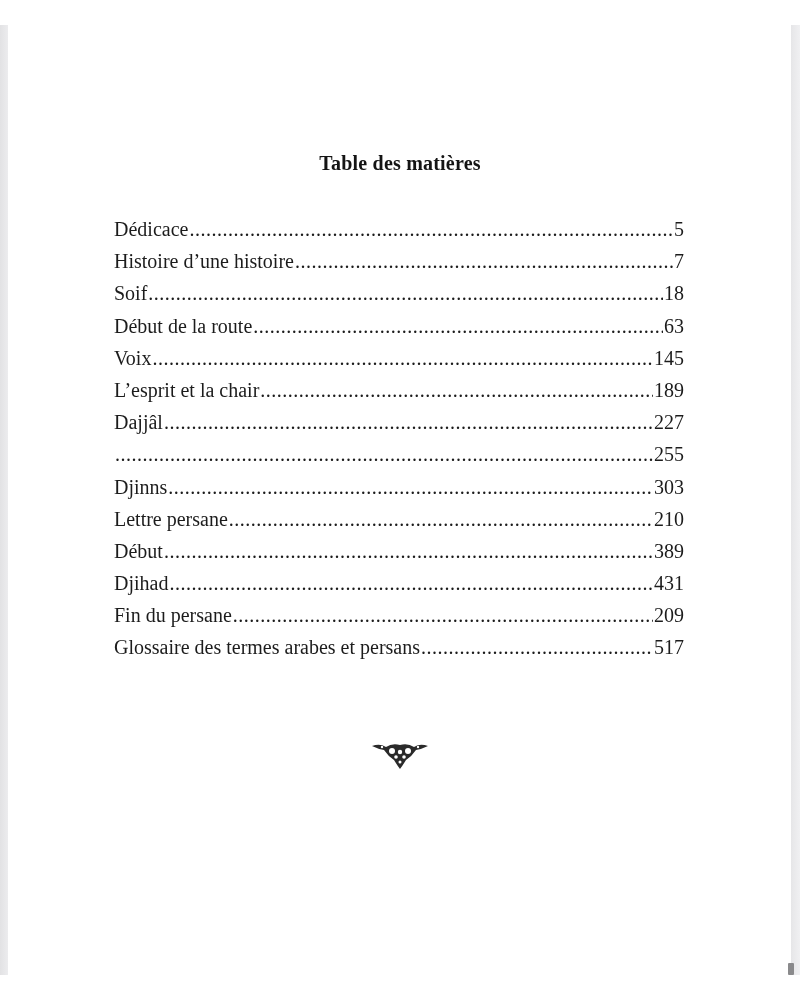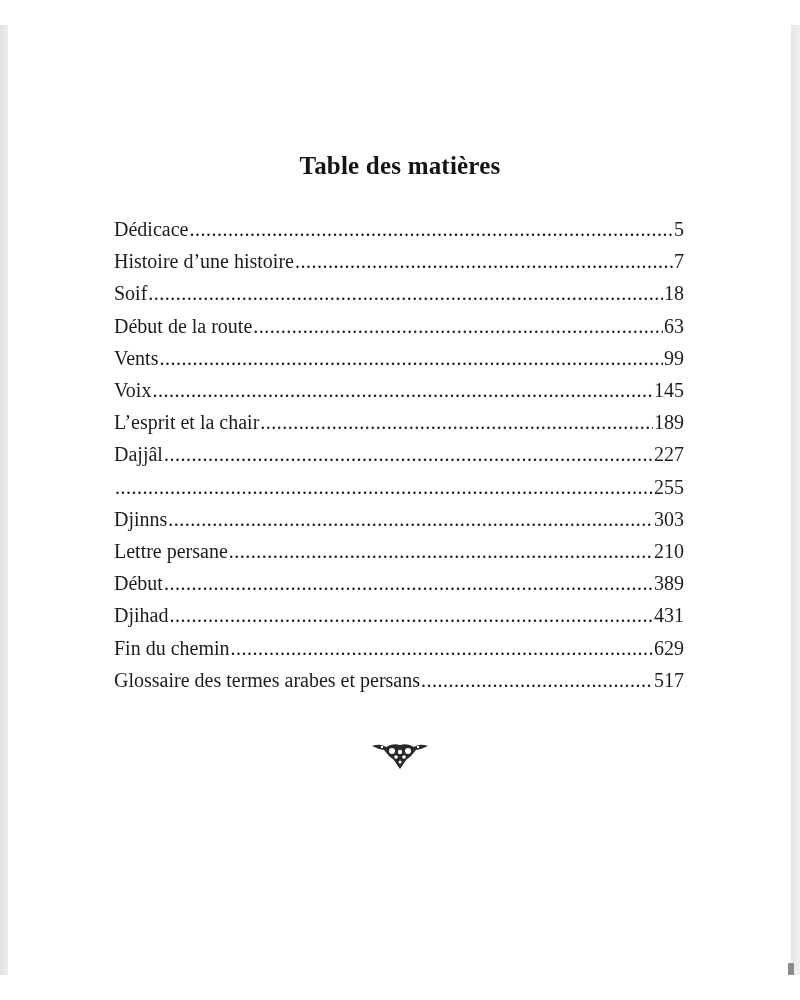--- a/index.html
+++ b/index.html
@@ -14,28 +14,28 @@
   .edge-right {
     position: absolute; left: 791px; top: 25px; width: 9px; height: 950px;
     background: linear-gradient(to right, #e6e6e8, #f0f0f2);
   }
   .scroll-thumb {
     position: absolute; left: 788px; top: 963px; width: 6px; height: 12px;
     background: #8a8a8c; border-radius: 1px;
   }
   .title {
     position: absolute; left: 0; width: 800px; top: 152px; text-align: center;
-    font-weight: bold; font-size: 25px; letter-spacing: 0.2px; color: #141414;
+    font-weight: bold; font-size: 20px; letter-spacing: 0.2px; color: #141414;
   }
   .toc {
     position: absolute; left: 114px; top: 213px; width: 570px;
     font-size: 20px; color: #1c1c1c;
   }
   .toc-row {
-    display: flex; align-items: center; height: 32.2px; line-height: 32px;
+    display: flex; align-items: flex-start; height: 32.2px; line-height: 32px;
   }
   .toc-label { white-space: nowrap; }
   .toc-dots {
     flex: 1; overflow: hidden; white-space: nowrap; margin: 0 1px;
     letter-spacing: 0.5px;
   }
   .toc-dots::after {
     content: "........................................................................................................................................................................................................";
   }
   .toc-page { white-space: nowrap; }
@@ -65,25 +65,20 @@
       <span class="toc-label">Soif</span>
       <span class="toc-dots"></span>
       <span class="toc-page">18</span>
     </div>
   <div class="toc-row">
       <span class="toc-label">Début de la route</span>
       <span class="toc-dots"></span>
       <span class="toc-page">63</span>
     </div>
   <div class="toc-row">
-      <span class="toc-label">Vents</span>
-      <span class="toc-dots"></span>
-      <span class="toc-page">99</span>
-    </div>
-  <div class="toc-row">
       <span class="toc-label">Voix</span>
       <span class="toc-dots"></span>
       <span class="toc-page">145</span>
     </div>
   <div class="toc-row">
       <span class="toc-label">L’esprit et la chair</span>
       <span class="toc-dots"></span>
       <span class="toc-page">189</span>
     </div>
   <div class="toc-row">
@@ -109,23 +104,23 @@
       <span class="toc-label">Début</span>
       <span class="toc-dots"></span>
       <span class="toc-page">389</span>
     </div>
   <div class="toc-row">
       <span class="toc-label">Djihad</span>
       <span class="toc-dots"></span>
       <span class="toc-page">431</span>
     </div>
   <div class="toc-row">
-      <span class="toc-label">Fin du chemin</span>
+      <span class="toc-label">Fin du persane</span>
       <span class="toc-dots"></span>
-      <span class="toc-page">629</span>
+      <span class="toc-page">209</span>
     </div>
   <div class="toc-row">
       <span class="toc-label">Glossaire des termes arabes et persans</span>
       <span class="toc-dots"></span>
       <span class="toc-page">517</span>
     </div>
 </div>
 
 <svg class="ornament" viewBox="0 0 60 30">
   <path d="M2 6 Q10 3 16 7 Q22 3 30 5 Q38 3 44 7 Q50 3 58 6 Q52 9 46 10 Q42 16 36 20 Q33 25 30 29 Q27 25 24 20 Q18 16 14 10 Q8 9 2 6 Z" fill="#2a2a2a"></path>

